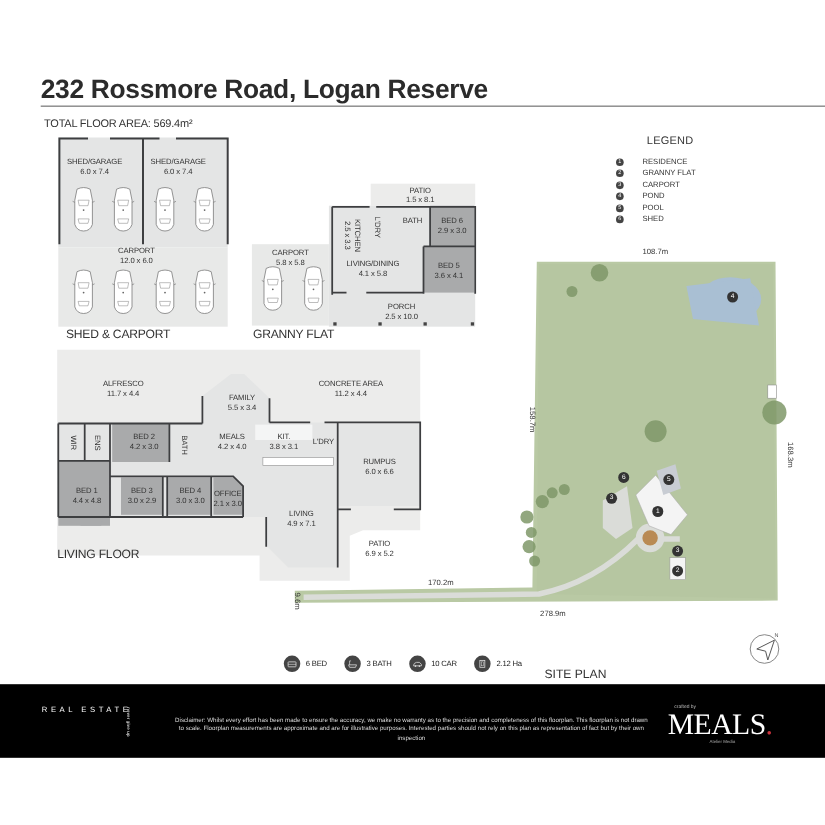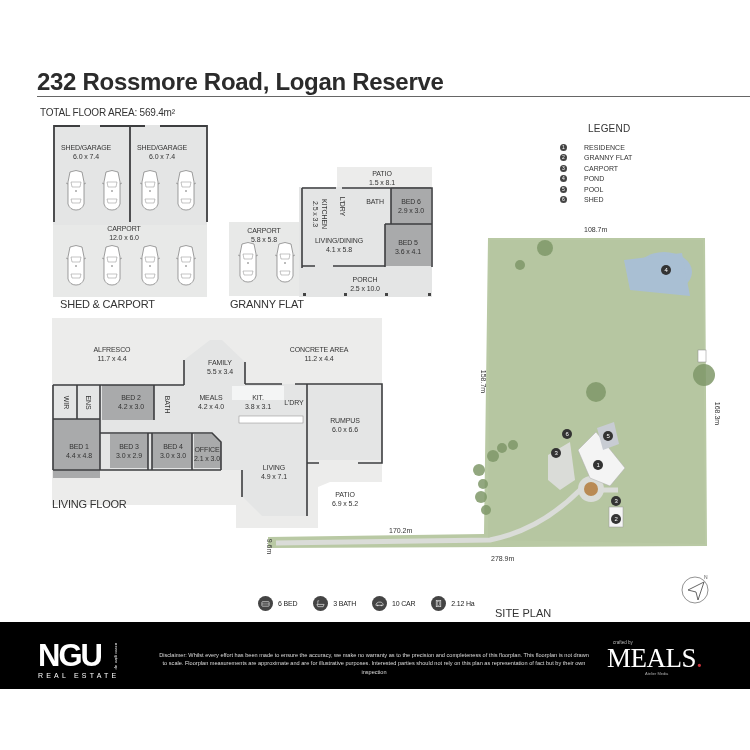--- a/index.html
+++ b/index.html
@@ -358,21 +358,20 @@
           <rect x="2.5" y="1.5" width="5" height="7" fill="none" stroke="#ddd" stroke-width="0.8"></rect>
           <rect x="4" y="3" width="2" height="4" fill="none" stroke="#ddd" stroke-width="0.5"></rect>
         </svg>
       </span>
     <span class="stat-text">2.12 Ha</span>
   </div>
 </div>
 
 <div class="abs footer"></div>
 <div class="abs ngu">
-  <div class="ngu-main">NGU</div>
   <div class="ngu-sub">REAL ESTATE</div>
 </div>
 <div class="abs ngu-side">never give up</div>
 <div class="abs disclaimer">Disclaimer: Whilst every effort has been made to ensure the accuracy, we make no warranty as to the precision and completeness of this floorplan. This floorplan is not drawn to scale. Floorplan measurements are approximate and are for illustrative purposes. Interested parties should not rely on this plan as representation of fact but by their own inspection</div>
 <div class="abs atlr">
   <div class="atlr-crafted">crafted by</div>
   <div class="atlr-main"><span>MEALS</span><span class="atlr-dot">.</span></div>
   <div class="atlr-sub">Atelier Media</div>
 </div>
 <div class="abs footer-bottom"></div>

